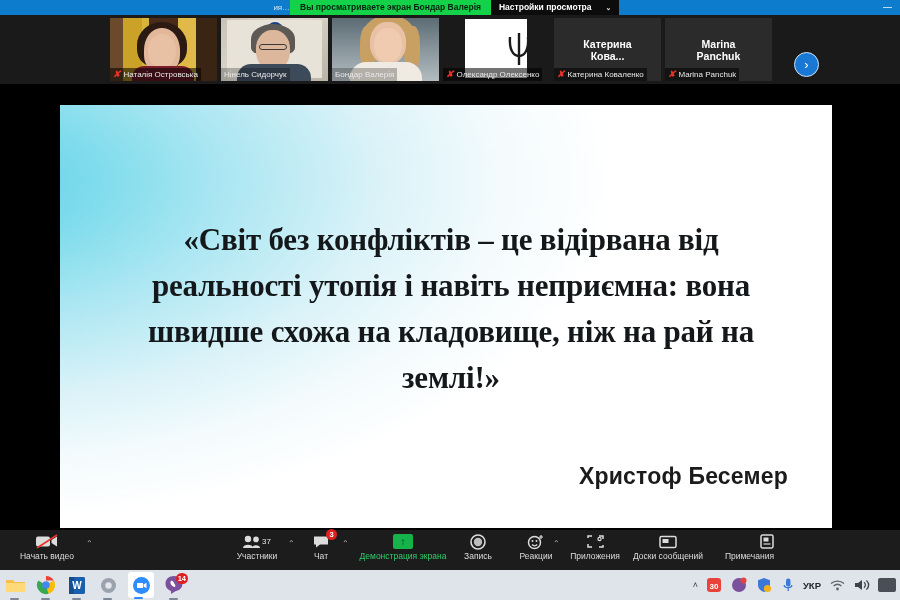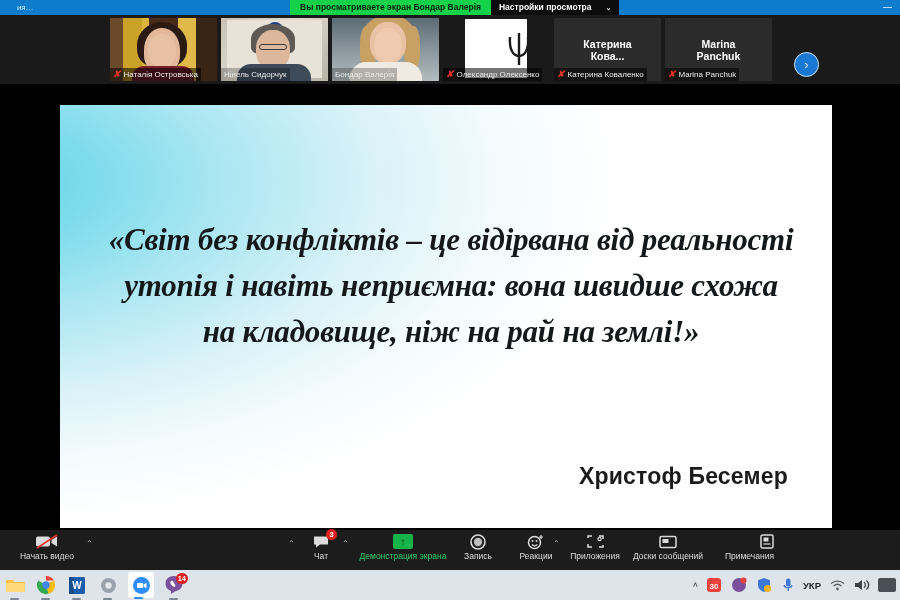--- a/index.html
+++ b/index.html
@@ -12,21 +12,21 @@
   #root { position: relative; width: 900px; height: 600px; background: #000; }
 
   
   .topbar {
     position: absolute; left: 0; top: 0; width: 900px; height: 15px;
     background: #0d7ccc; display: flex; align-items: center;
   }
   .topbar-left-text {
     font-size: 8px; color: #cfe6fa; padding-left: 17px; width: 290px;
     white-space: nowrap; overflow: hidden; text-overflow: clip;
-    direction: rtl; text-align: left; letter-spacing: -.1px;
+    direction: rtl; text-align: right; letter-spacing: -.1px;
   }
   .share-pill {
     background: #14d14a; color: #06210f; font-size: 8.5px; font-weight: bold;
     height: 15px; line-height: 15px; padding: 0 10px; white-space: nowrap;
   }
   .view-opts {
     background: #0c0c0c; color: #ffffff; font-size: 8.5px; font-weight: bold;
     height: 15px; line-height: 15px; padding: 0 8px; white-space: nowrap;
     display: flex; align-items: center; gap: 14px;
   }
@@ -99,21 +99,21 @@
   .slide {
     position: absolute; left: 5px; top: 21px; width: 772px; height: 423px;
     background:
       radial-gradient(120% 115% at -12% 18%, #5ed0e6 0%, #7fdcec 14%, #a9e6f2 27%, #d9f2f8 44%, #f4fbfd 58%, #ffffff 70%),
       linear-gradient(180deg,#eaf8fb 0%, #ffffff 100%);
     overflow: hidden;
   }
   .quote {
     position: absolute; left: 46px; top: 112px; width: 690px;
     text-align: center; font-family: "Liberation Serif", serif;
-    font-style: italic; font-weight: bold; font-size: 31px;
+    font-weight: bold; font-size: 31px;
     line-height: 46px; color: #14181a; letter-spacing: -.2px;
   }
   .attrib {
     position: absolute; right: 44px; top: 358px;
     font-size: 23px; font-weight: bold; color: #1b1b1b; letter-spacing: .2px;
   }
 
   
   .toolbar {
     position: absolute; left: 0; top: 530px; width: 900px; height: 40px;
@@ -262,20 +262,32 @@
         <svg width="24" height="15" viewBox="0 0 24 15">
           <rect x="1" y="2.5" width="14" height="10" rx="2" fill="#dcdcdc"></rect>
           <path d="M16.5 6 L22 2.5 L22 12.5 L16.5 9 Z" fill="#dcdcdc"></path>
           <line x1="2" y1="14" x2="22" y2="1" stroke="#e8322a" stroke-width="1.6"></line>
         </svg>
       </div>
       <div class="tb-lbl">Начать видео</div>
     </div>
     <div class="tb-caret" style="left:86px;">⌃</div>
 
+    <div class="tb-item" style="left:226px;width:62px;">
+      <div class="tb-ico">
+        <svg width="30" height="14" viewBox="0 0 30 14">
+          <circle cx="6" cy="4" r="3.2" fill="#dcdcdc"></circle>
+          <path d="M1 13 C1 8.8, 11 8.8, 11 13 Z" fill="#dcdcdc"></path>
+          <circle cx="14" cy="4.4" r="2.8" fill="#dcdcdc"></circle>
+          <path d="M10 13 C10 9.4, 18 9.4, 18 13 Z" fill="#dcdcdc"></path>
+          <text x="20" y="8.5" font-size="8" fill="#e6e6e6" font-family="Liberation Sans, sans-serif">37</text>
+        </svg>
+      </div>
+      <div class="tb-lbl">Участники</div>
+    </div>
     <div class="tb-caret" style="left:288px;">⌃</div>
 
     <div class="tb-item" style="left:302px;width:38px;">
       <div class="tb-ico" style="position:relative;">
         <svg width="16" height="13" viewBox="0 0 16 13">
           <path d="M1 1.5 h14 v8 h-8 l-4 3 v-3 h-2 Z" fill="#dcdcdc"></path>
         </svg>
         <span class="badge">3</span>
       </div>
       <div class="tb-lbl">Чат</div>

